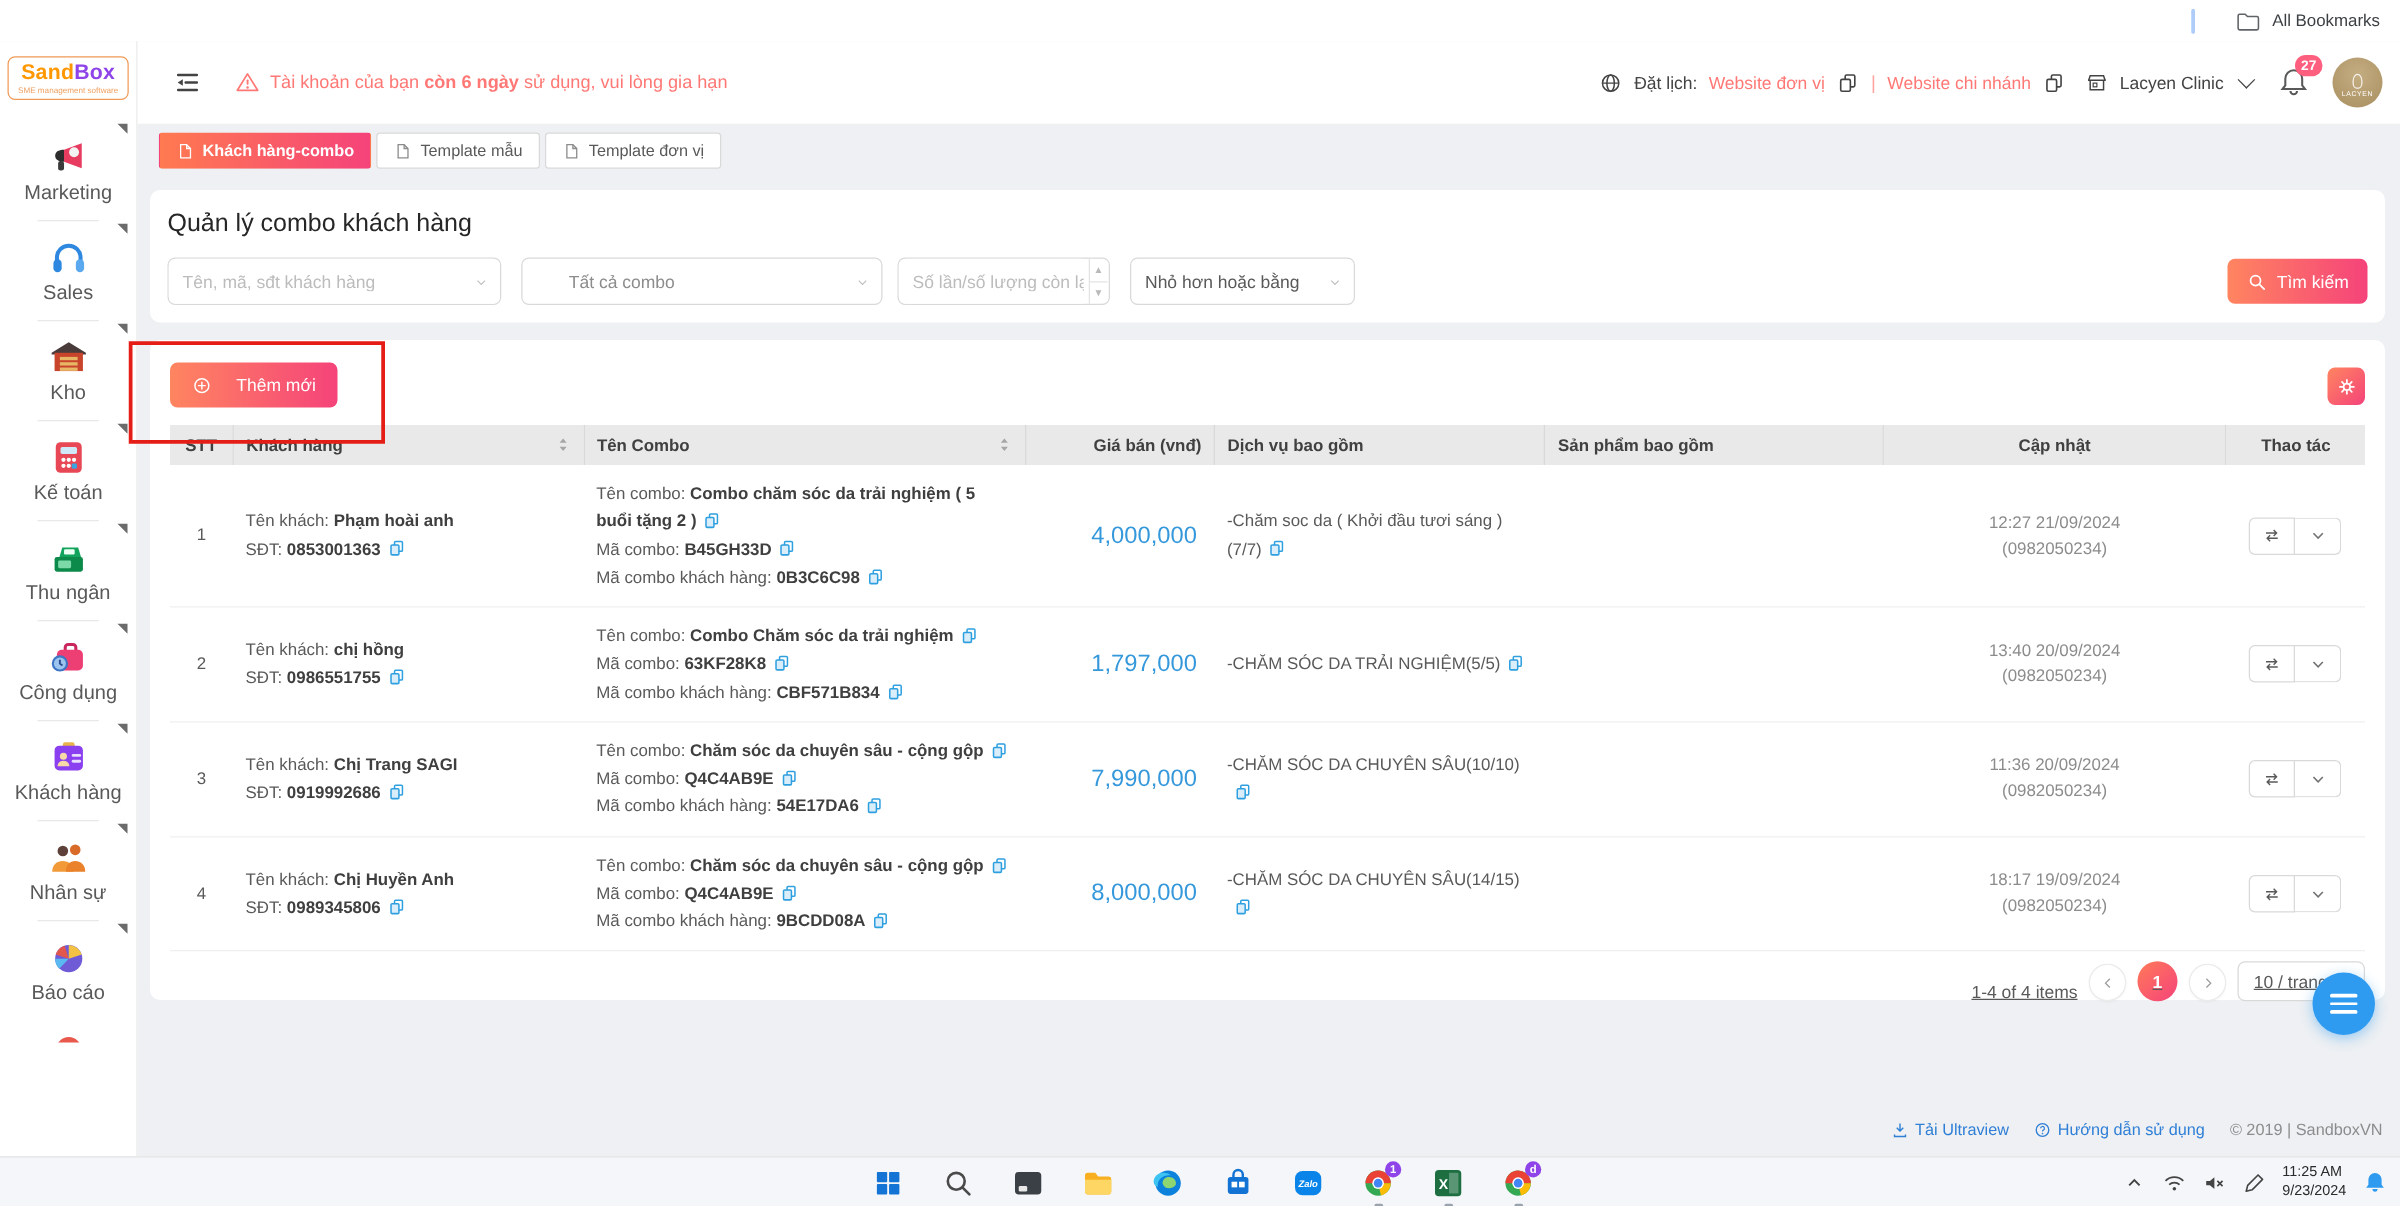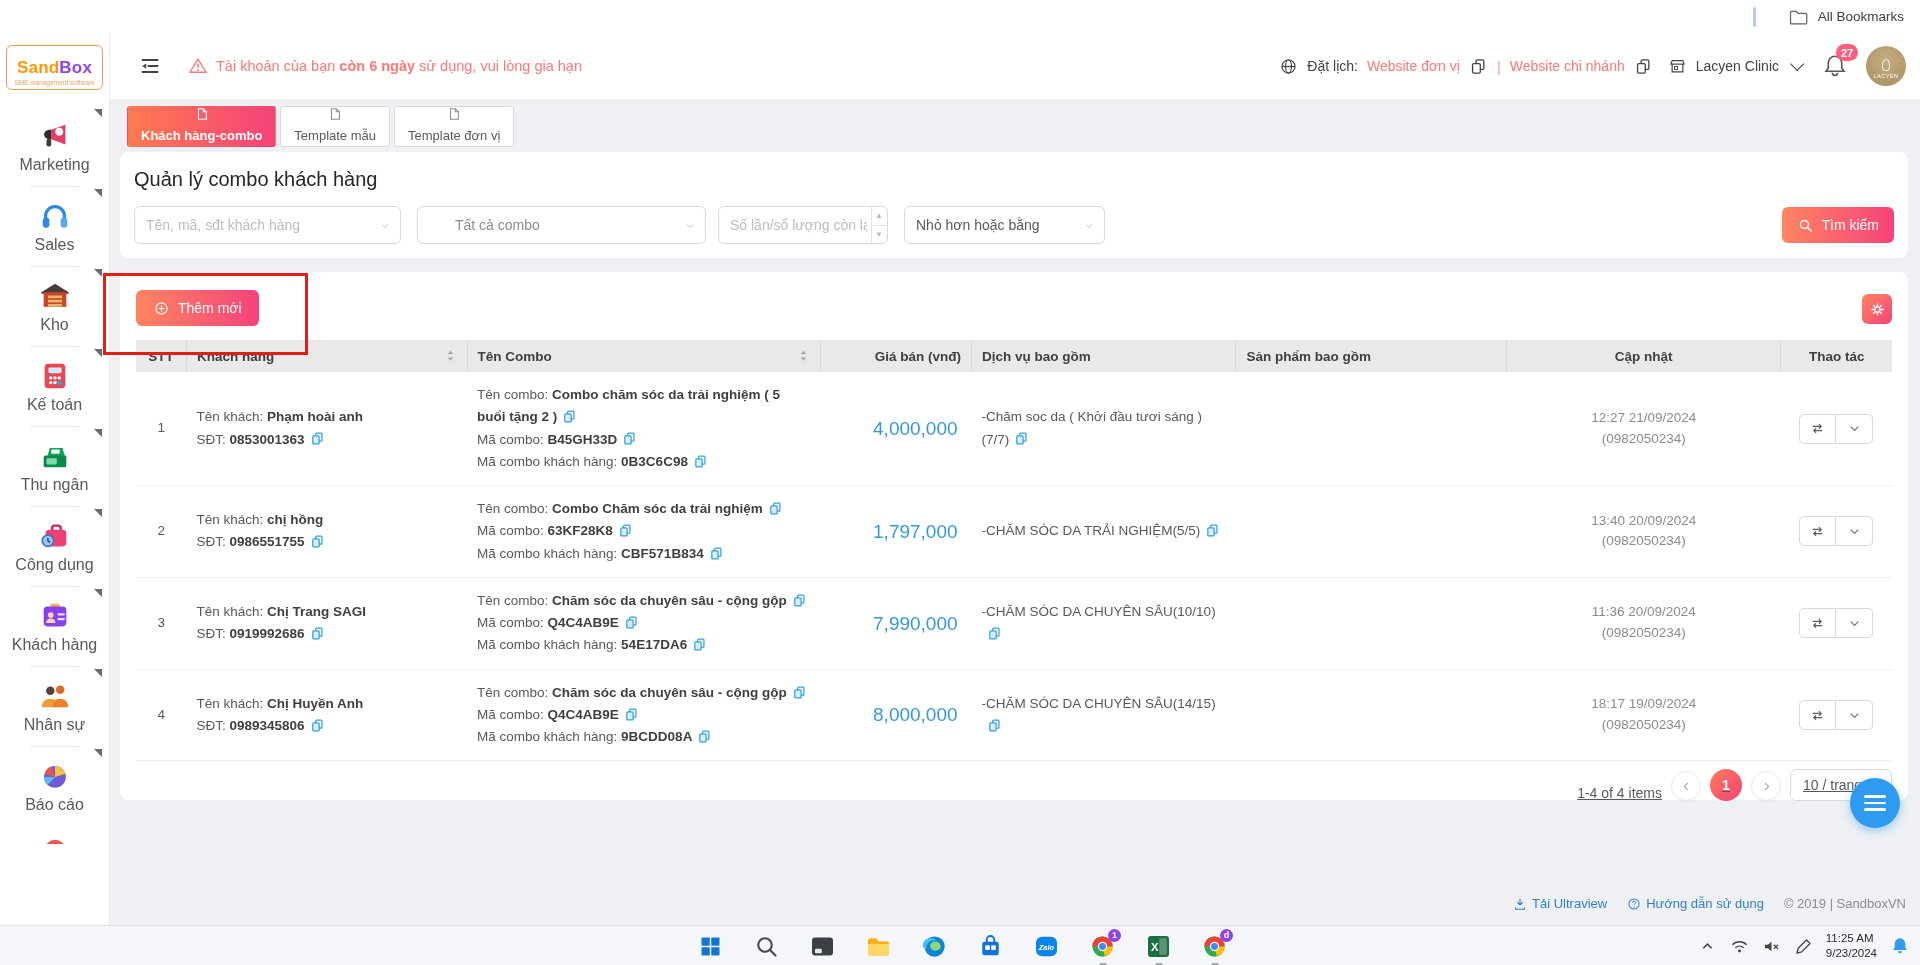--- a/index.html
+++ b/index.html
@@ -9,21 +9,21 @@
   .icon svg { width:100%; height:100%; display:block; }
 
   
   .bookmarks-bar { position:absolute; top:0; left:0; right:0; height:33px; background:#fff; display:flex; align-items:center; justify-content:flex-end; padding-right:16px; gap:10px; }
   .bm-sep { width:3px; height:20px; background:#aecbfa; border-radius:2px; margin-right:22px; }
   .bm-folder { width:20px; height:20px; }
   .bm-label { font-size:13.5px; color:#3c4043; }
 
   
   .sidebar { position:absolute; top:33px; left:0; width:110px; bottom:40px; background:#fff; border-right:1px solid #ececec; z-index:6; overflow:hidden; }
-  .logo-box { margin:12px 6px 0 6px; border:1.5px solid #f09a57; border-radius:6px; padding:12px 2px 3px; text-align:center; background:#fff; }
+  .logo-box { margin:12px 6px 0 6px; border:1.5px solid #f09a57; border-radius:6px; padding:2px 2px 3px; text-align:center; background:#fff; }
   .logo-name { font-size:17px; font-weight:bold; letter-spacing:0.2px; }
   .logo-name .n1 { color:#ff9800; }
   .logo-name .n2 { color:#8e44e8; }
   .logo-tagline { font-size:6.5px; color:#f0a060; margin-top:1px; white-space:nowrap; }
   .menu { margin-top:16px; }
   .menu-item { position:relative; padding:13px 0 12px; text-align:center; cursor:pointer; }
   .menu-item + .menu-item::before { content:''; position:absolute; top:0; left:30px; right:30px; border-top:1px solid #e8e8e8; }
   .corner { position:absolute; top:3px; right:7px; width:0; height:0; border-top:8px solid #6b6b6b; border-left:8px solid transparent; }
   .mi-icon { width:34px; height:34px; }
   .mi-label { font-size:16px; color:#595959; margin-top:3px; }
@@ -42,46 +42,46 @@
   .sm-ic { width:19px; height:19px; cursor:pointer; }
   .chev { width:10px; height:10px; border-right:1.8px solid #434343; border-bottom:1.8px solid #434343; transform:rotate(45deg) translateY(-3px); margin-left:2px; }
   .bell-wrap { position:relative; width:24px; height:26px; margin-left:14px; cursor:pointer; }
   .bell-badge { position:absolute; top:-9px; right:-11px; min-width:22px; height:17px; border-radius:9px; background:#ff5f7e; color:#fff; font-size:11px; font-weight:bold; display:flex; align-items:center; justify-content:center; padding:0 4px; }
   .avatar { width:40px; height:40px; border-radius:50%; background:radial-gradient(circle at 50% 35%, #c4ad82, #a98f60); color:#fff; display:flex; flex-direction:column; align-items:center; justify-content:flex-end; font-size:5.5px; letter-spacing:0.5px; padding-bottom:7px; margin-left:10px; cursor:pointer; }
   .avatar .orn { width:8px; height:12px; border:1px solid rgba(255,255,255,.85); border-radius:50% 50% 40% 40%; margin-bottom:2px; }
 
   
   .main { position:absolute; left:110px; top:100px; right:0; bottom:40px; }
   .tabs { display:flex; gap:4px; padding:6px 0 0 17px; }
-  .tab { height:41px; display:flex; align-items:center; gap:7px; padding:0 13px; background:#fff; border:1px solid #d9d9d9; border-radius:3px; font-size:13px; color:#595959; cursor:pointer;flex-direction:column; }
+  .tab { height:29px; display:flex; align-items:center; gap:7px; padding:0 13px; background:#fff; border:1px solid #d9d9d9; border-radius:3px; font-size:13px; color:#595959; cursor:pointer; }
   .tab .tab-ic { width:14px; height:14px; color:#8c8c8c; }
   .tab.active { background:linear-gradient(90deg,#ff7a50,#f5437a); border:1px solid transparent; color:#fff; font-weight:600; }
   .tab.active .tab-ic { color:#fff; }
 
   .card { position:absolute; left:10px; right:12px; background:#fff; border-radius:8px; }
   .card1 { top:52px; height:106px; padding:16px 14px; }
   .page-title { font-size:20px; color:#262626; font-weight:500; }
   .filter-row { display:flex; align-items:center; margin-top:15px; }
   .f-box { position:relative; height:38px; border:1px solid #d9d9d9; border-radius:6px; background:#fff; display:flex; align-items:center; font-size:14px; cursor:pointer; }
   .f-box input { border:none; outline:none; width:100%; height:100%; padding:0 26px 0 11px; font-size:14px; border-radius:6px; font-family:inherit; color:#595959; }
   .f-box input::placeholder { color:#bcbcbc; }
   .f-select { padding:0 26px 0 11px; }
   .f-chev { position:absolute; right:9px; top:13px; width:12px; height:12px; color:#bfbfbf; }
   .f1 { width:267px; margin-right:16px; }
   .f2 { width:289px; margin-right:12px; color:#8c8c8c;padding-left:37px; }
   .f3 { width:170px; }
   .spinner { width:17px; height:36px; border-left:1px solid #e3e3e3; display:flex; flex-direction:column; margin-right:1px; }
   .spin-btn { flex:1; display:flex; align-items:center; justify-content:center; color:#b9b9b9; font-size:8px; cursor:pointer; }
   .spin-btn + .spin-btn { border-top:1px solid #e3e3e3; }
-  .f4 { width:201px; margin-left:16px; color:#595959; }
+  .f4 { width:180px; margin-left:16px; color:#595959; }
   .search-btn { margin-left:auto; height:36px; padding:0 15px; border:none; border-radius:6px; background:linear-gradient(90deg,#ff8560,#f5437a); color:#fff; font-size:14px; display:flex; align-items:center; gap:7px; cursor:pointer; font-family:inherit; }
   .search-btn .icon { width:17px; height:17px; }
 
   .card2 { top:172px; height:528px; padding:18px 16px; }
-  .add-btn { height:36px; padding:0 17px; border:none; border-radius:6px; background:linear-gradient(90deg,#ff8560,#f5437a); color:#fff; font-size:14px; display:inline-flex; align-items:center; gap:8px; cursor:pointer; font-family:inherit; }
+  .add-btn { height:36px; padding:0 17px; border:none; border-radius:6px; background:linear-gradient(90deg,#ff8560,#f5437a); color:#fff; font-size:14px; display:inline-flex; align-items:center; gap:19px; cursor:pointer; font-family:inherit; }
   .add-btn .icon { width:17px; height:17px; }
   .gear-btn { position:absolute; right:16px; top:22px; width:30px; height:30px; border:none; border-radius:6px; background:linear-gradient(135deg,#ff8560,#f5437a); cursor:pointer; display:flex; align-items:center; justify-content:center; }
   .gear-btn .icon { width:17px; height:17px; }
 
   table { width:100%; margin-top:14px; border-collapse:collapse; table-layout:fixed; }
   thead th { height:32px; background:#e9e9e9; font-size:13.5px; font-weight:600; color:#404040; padding:0 10px; border-right:1px solid #d9d9d9; text-align:left; }
   thead th:last-child { border-right:none; }
   th.al-c, td.al-c { text-align:center; }
   th.al-r, td.al-r { text-align:right; }
   .th-inner { display:flex; align-items:center; justify-content:space-between; }

